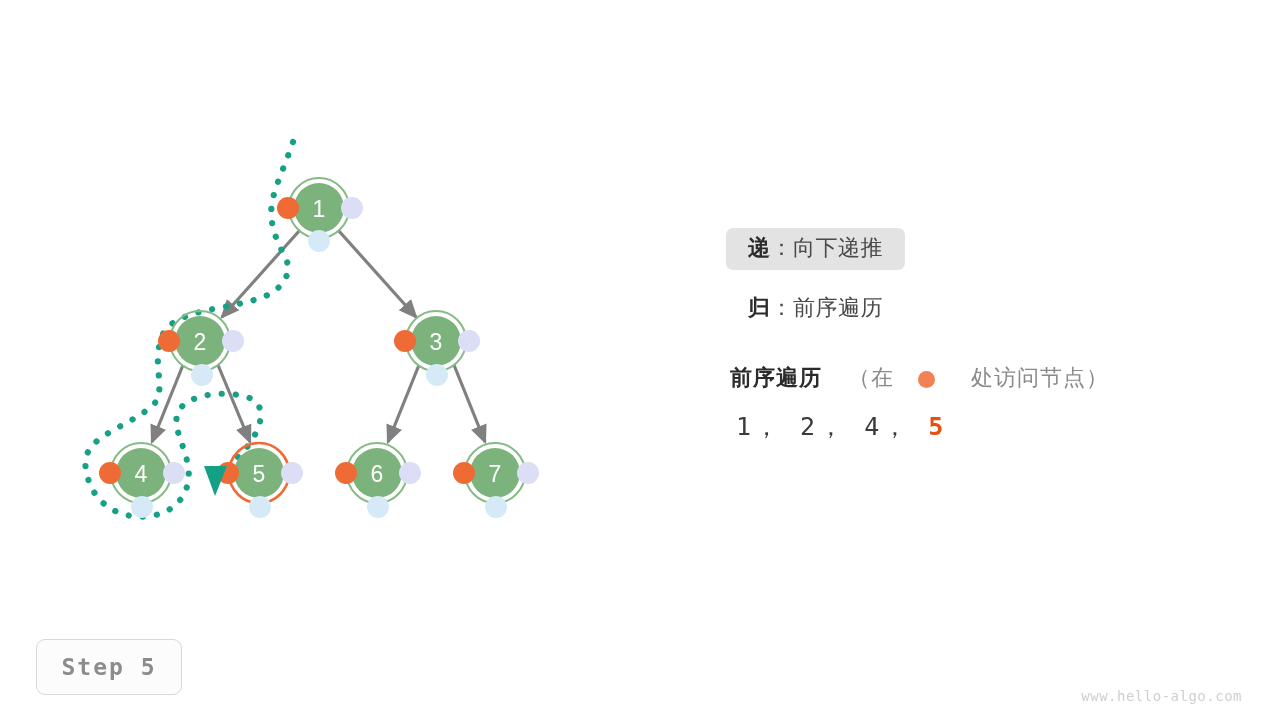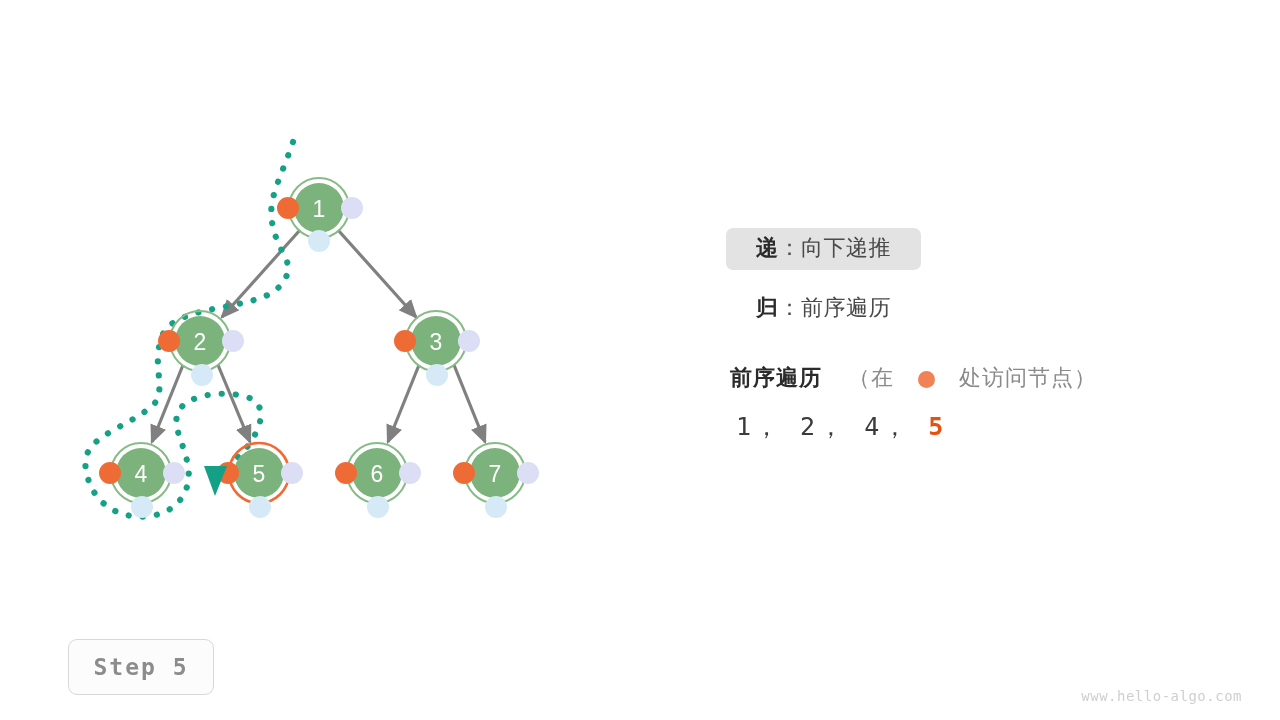--- a/index.html
+++ b/index.html
@@ -46,21 +46,21 @@
     left: 726px;
     top: 228px;
     width: 520px;
   }
 
   .legend-line {
     font-size: 22px;
     color: #3f3f3f;
     letter-spacing: 0.5px;
     line-height: 1.0;
-    margin: 16px;
+    margin: 8px;
     padding: 0;
     white-space: nowrap;
   }
 
   .legend-row-1 {
     position: absolute;
     left: 0;
     top: 0;
     background: #e3e3e3;
     border-radius: 7px;
@@ -135,21 +135,20 @@
     left: 36px;
     top: 639px;
     width: 144px;
     height: 54px;
     border: 1px solid #d8d8d8;
     border-radius: 9px;
     background: #fcfcfc;
     display: flex;
     align-items: center;
     justify-content: center;
-    margin-left: 32px;
   }
   #step-badge .step-text {
     font-family: "DejaVu Sans Mono", "Liberation Mono", monospace;
     font-size: 23px;
     font-weight: bold;
     color: #8c8c8c;
     letter-spacing: 2px;
   }
 
   
@@ -276,21 +275,21 @@
     <div class="legend-row-2">
       <span class="legend-line">
         <span class="lg-strong">归</span><span class="lg-normal">：前序遍历</span>
       </span>
     </div>
 
     <div class="order-title">
       <span class="order-title-strong">前序遍历</span>
       <span class="order-title-paren">（在</span>
       <span class="inline-dot"></span>
-      <span class="order-title-paren" style="margin-left:0">处访问节点）</span>
+      <span class="order-title-paren" style="margin-left:12px">处访问节点）</span>
     </div>
 
     <div class="sequence">
       <span>1， 2， 4，</span>
       <span class="seq-current">5</span>
     </div>
 
   </div>
 
   <div id="step-badge">

